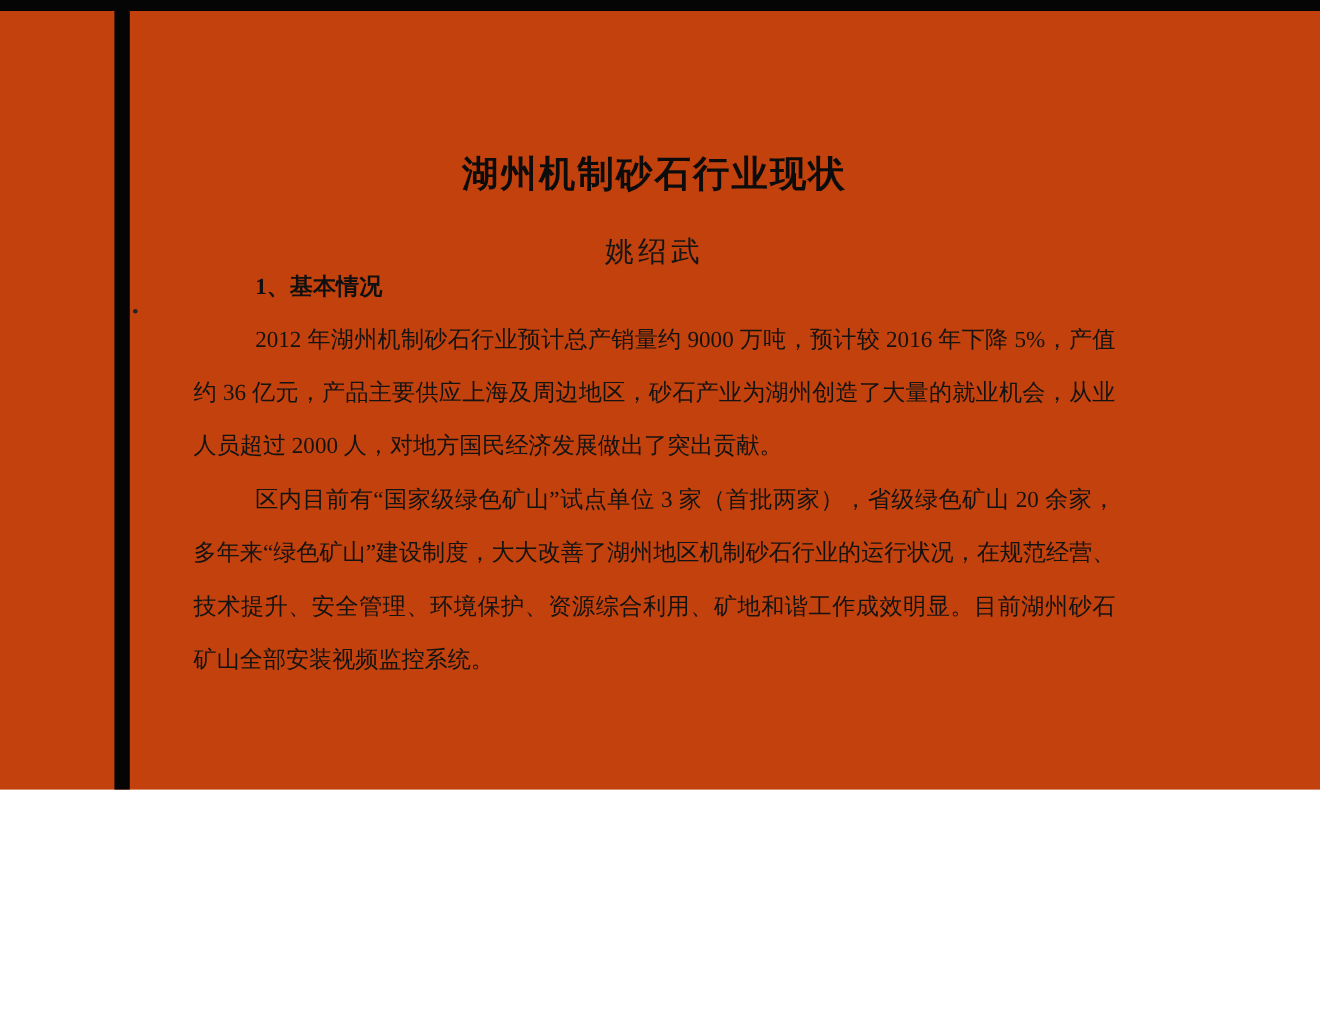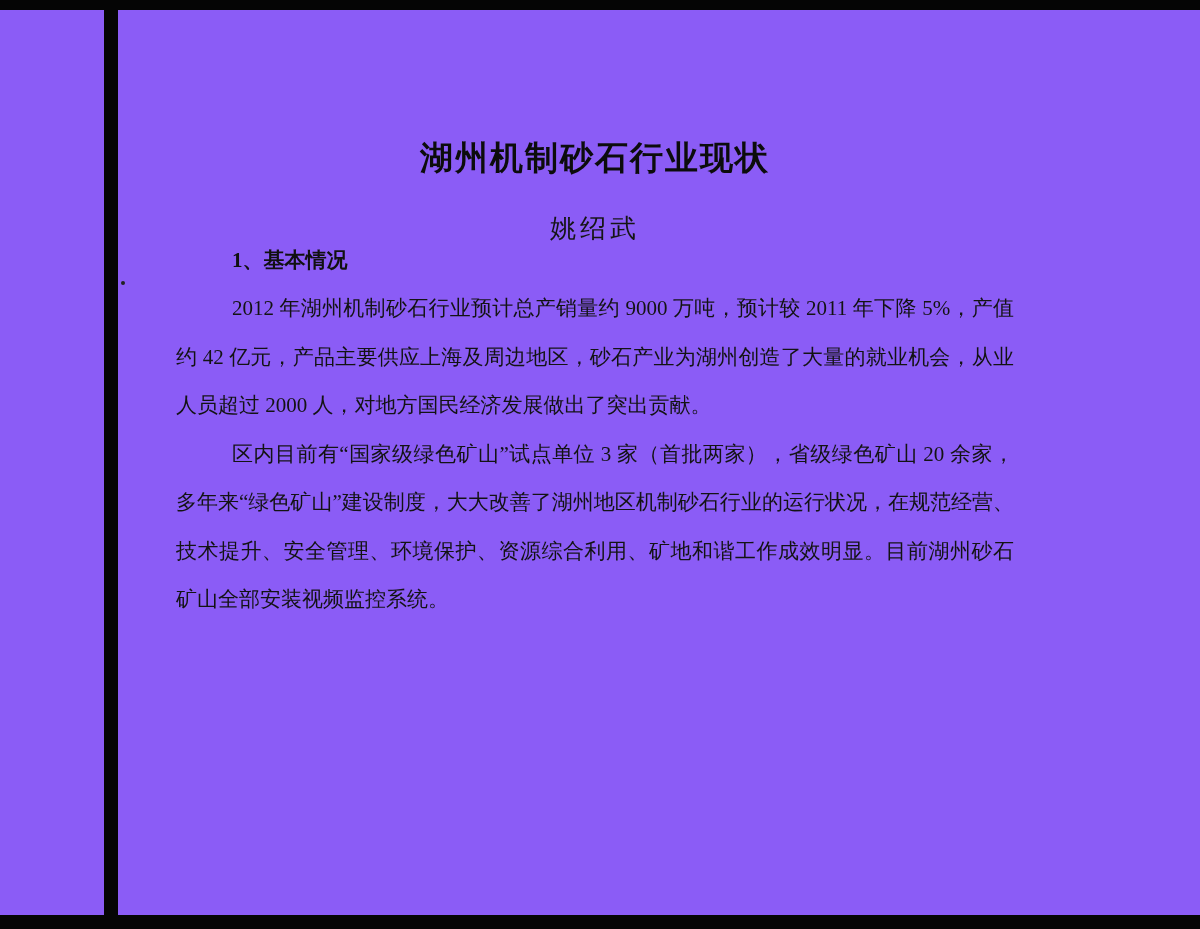--- a/index.html
+++ b/index.html
@@ -4,22 +4,22 @@
 <style>
   html, body {
     margin: 0;
     padding: 0;
     background: #ffffff;
     font-family: "Liberation Serif", "DejaVu Serif", serif;
   }
   .page {
     position: relative;
     width: 1200px;
-    height: 929px;
-    background: #8b5cf6;
+    height: 718px;
+    background: #c2410c;
     overflow: hidden;
     color: #111111;
   }
   
   .scan-bar { position: absolute; background: #050505; }
   .scan-top    { left: 0; top: 0; width: 1200px; height: 10px; }
   .scan-left   { left: 104px; top: 0; width: 14px; height: 929px; }
   .scan-bottom { left: 0; top: 915px; width: 1200px; height: 14px; }
   .scan-dot {
     position: absolute;
@@ -78,18 +78,18 @@
   <div class="scan-dot"></div>
 
   <div class="content">
     <h1 class="doc-title">湖州机制砂石行业现状</h1>
 
     <div class="doc-author">姚绍武</div>
 
     <div class="section-heading">1、基本情况</div>
 
     <div class="body-text">
-      <p>2012 年湖州机制砂石行业预计总产销量约 9000 万吨，预计较 2011 年下降 5%，产值约 42 亿元，产品主要供应上海及周边地区，砂石产业为湖州创造了大量的就业机会，从业人员超过 2000 人，对地方国民经济发展做出了突出贡献。</p>
+      <p>2012 年湖州机制砂石行业预计总产销量约 9000 万吨，预计较 2016 年下降 5%，产值约 36 亿元，产品主要供应上海及周边地区，砂石产业为湖州创造了大量的就业机会，从业人员超过 2000 人，对地方国民经济发展做出了突出贡献。</p>
       <p>区内目前有“国家级绿色矿山”试点单位 3 家（首批两家），省级绿色矿山 20 余家，多年来“绿色矿山”建设制度，大大改善了湖州地区机制砂石行业的运行状况，在规范经营、技术提升、安全管理、环境保护、资源综合利用、矿地和谐工作成效明显。目前湖州砂石矿山全部安装视频监控系统。</p>
     </div>
   </div>
 
 </div>
 
 </body></html>

